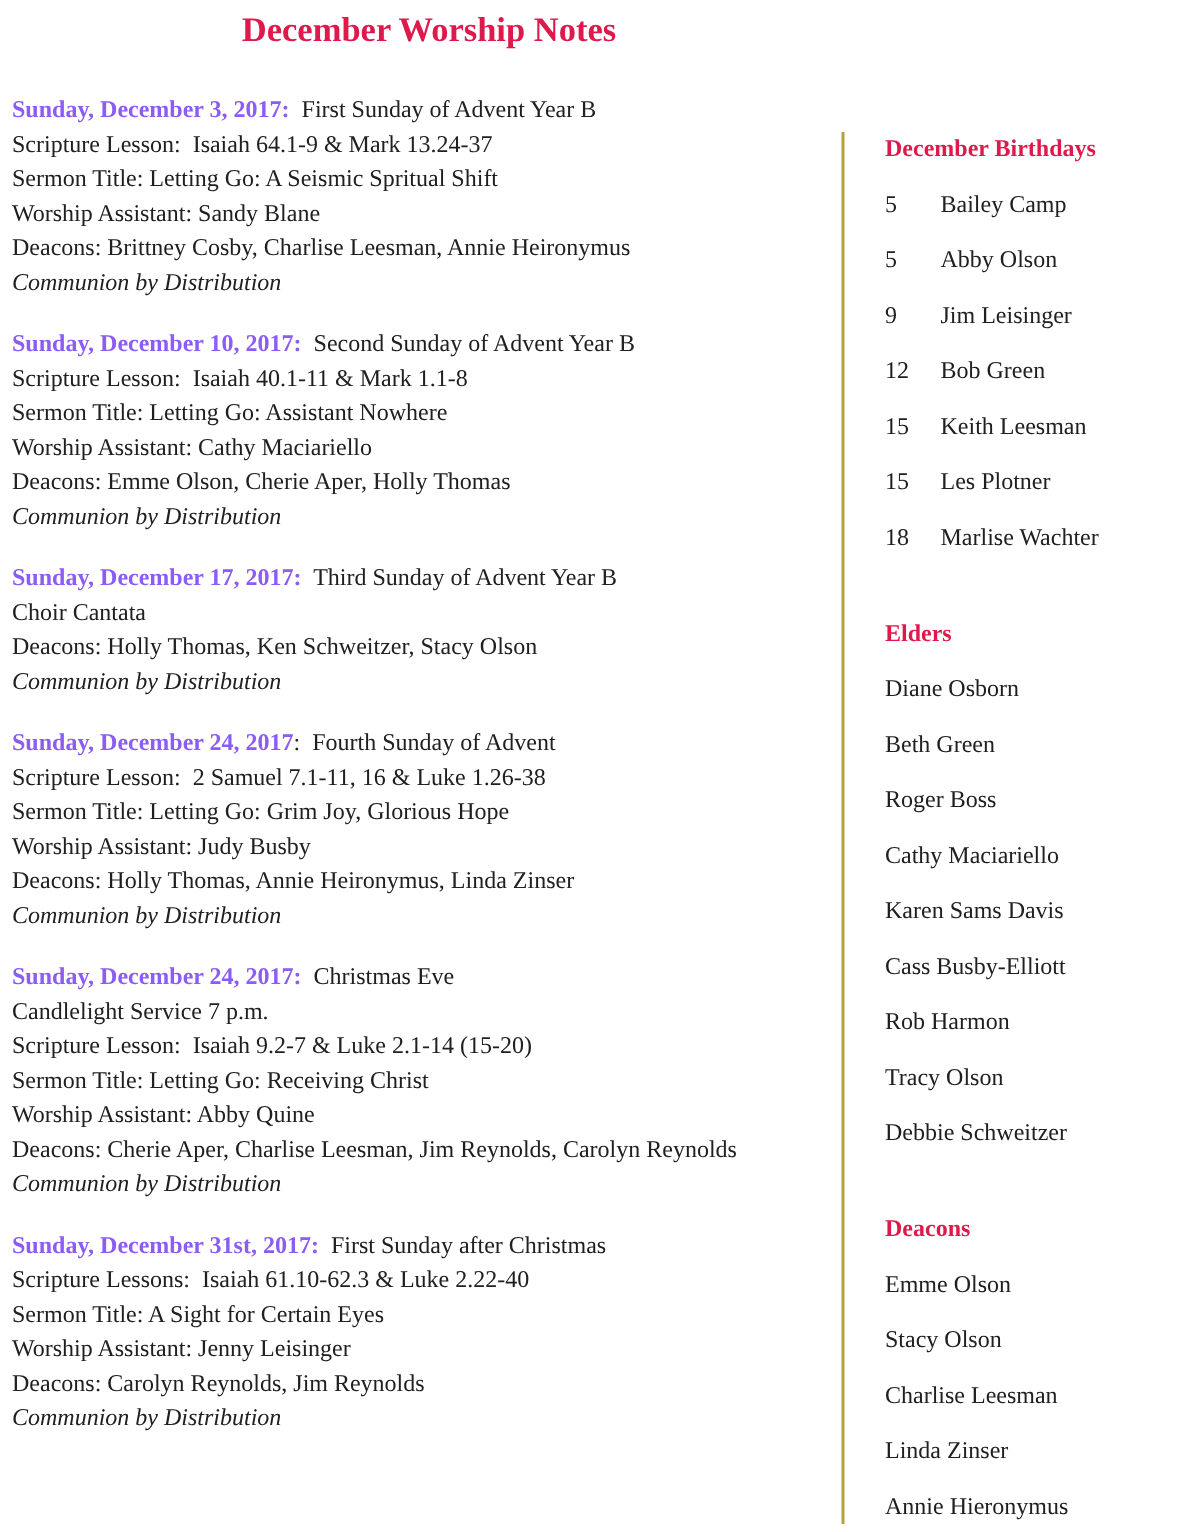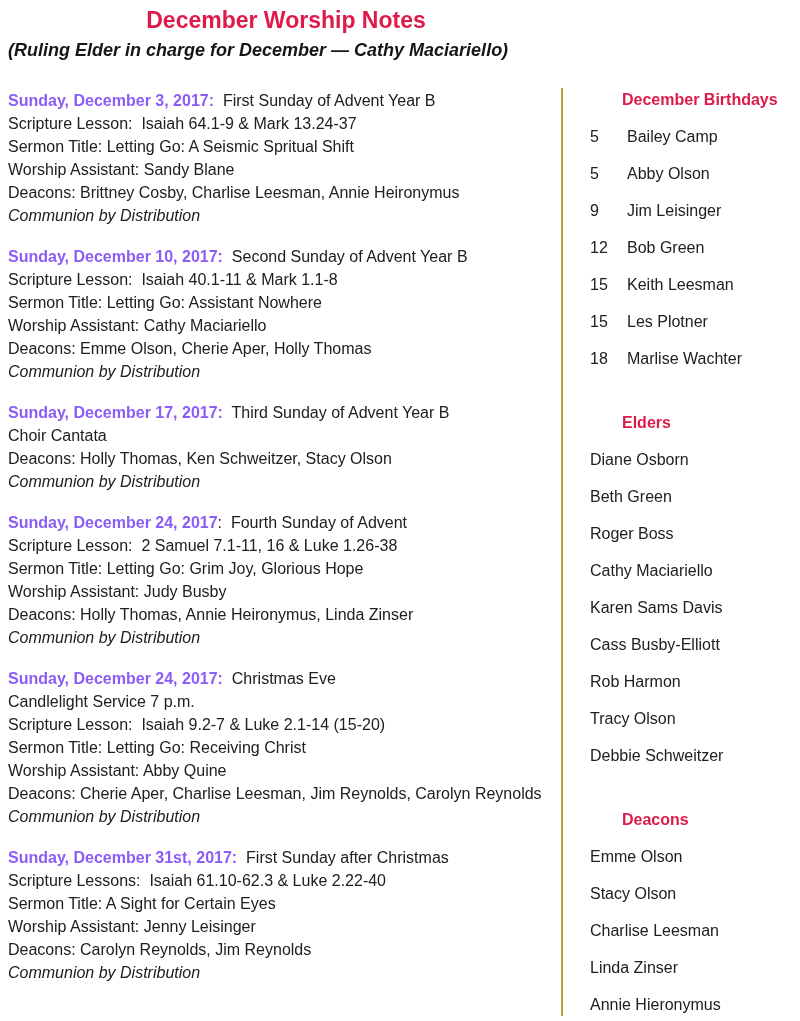--- a/index.html
+++ b/index.html
@@ -2,21 +2,21 @@
 <html style="--accent: #dd1a4b; --divider: #b3a33c;"><head>
 <meta charset="utf-8">
 <style>
   * { margin: 0; padding: 0; box-sizing: border-box; }
   html, body { background: #ffffff; }
   .page {
     position: relative;
     width: 800px;
     height: 1021px;
     background: #ffffff;
-    font-family: Liberation Sans, sans-serif;
+    font-family: Liberation Serif, serif;
     color: #202020;
     overflow: hidden;
   }
   .left-col {
     position: absolute;
     left: 8px;
     top: 6px;
     width: 556px;
   }
   .page-title {
@@ -57,42 +57,40 @@
     left: 590px;
     top: 88px;
     width: 205px;
   }
   .side-section h2 {
     font-size: 16px;
     line-height: 23px;
     font-weight: bold;
     color: var(--accent);
     margin-bottom: 2px;
-    margin-left: 32px;
   }
   .side-section { margin-bottom: 0; }
   .side-section + .side-section { margin-top: 41px; }
   .side-row, .side-name {
     font-size: 16px;
     line-height: 23px;
     margin-top: 14px;
   }
   .bday-day {
     display: inline-block;
     width: 37px;
   }
 </style>
 </head>
 <body>
 
 <div class="page">
 
   <div class="left-col">
     <h1 class="page-title">December Worship Notes</h1>
-    <p class="page-subtitle">(Ruling Elder in charge for December — Cathy Maciariello)</p>
 
     <div class="services">
 
       <section class="service">
         <p class="svc-heading"><b>Sunday, December 3, 2017:</b><span>  First Sunday of Advent Year B</span></p>
         <p class="svc-line">Scripture Lesson:  Isaiah 64.1-9 &amp; Mark 13.24-37</p>
         <p class="svc-line">Sermon Title: Letting Go: A Seismic Spritual Shift</p>
         <p class="svc-line">Worship Assistant: Sandy Blane</p>
         <p class="svc-line">Deacons: Brittney Cosby, Charlise Leesman, Annie Heironymus</p>
         <p class="svc-communion">Communion by Distribution</p>

